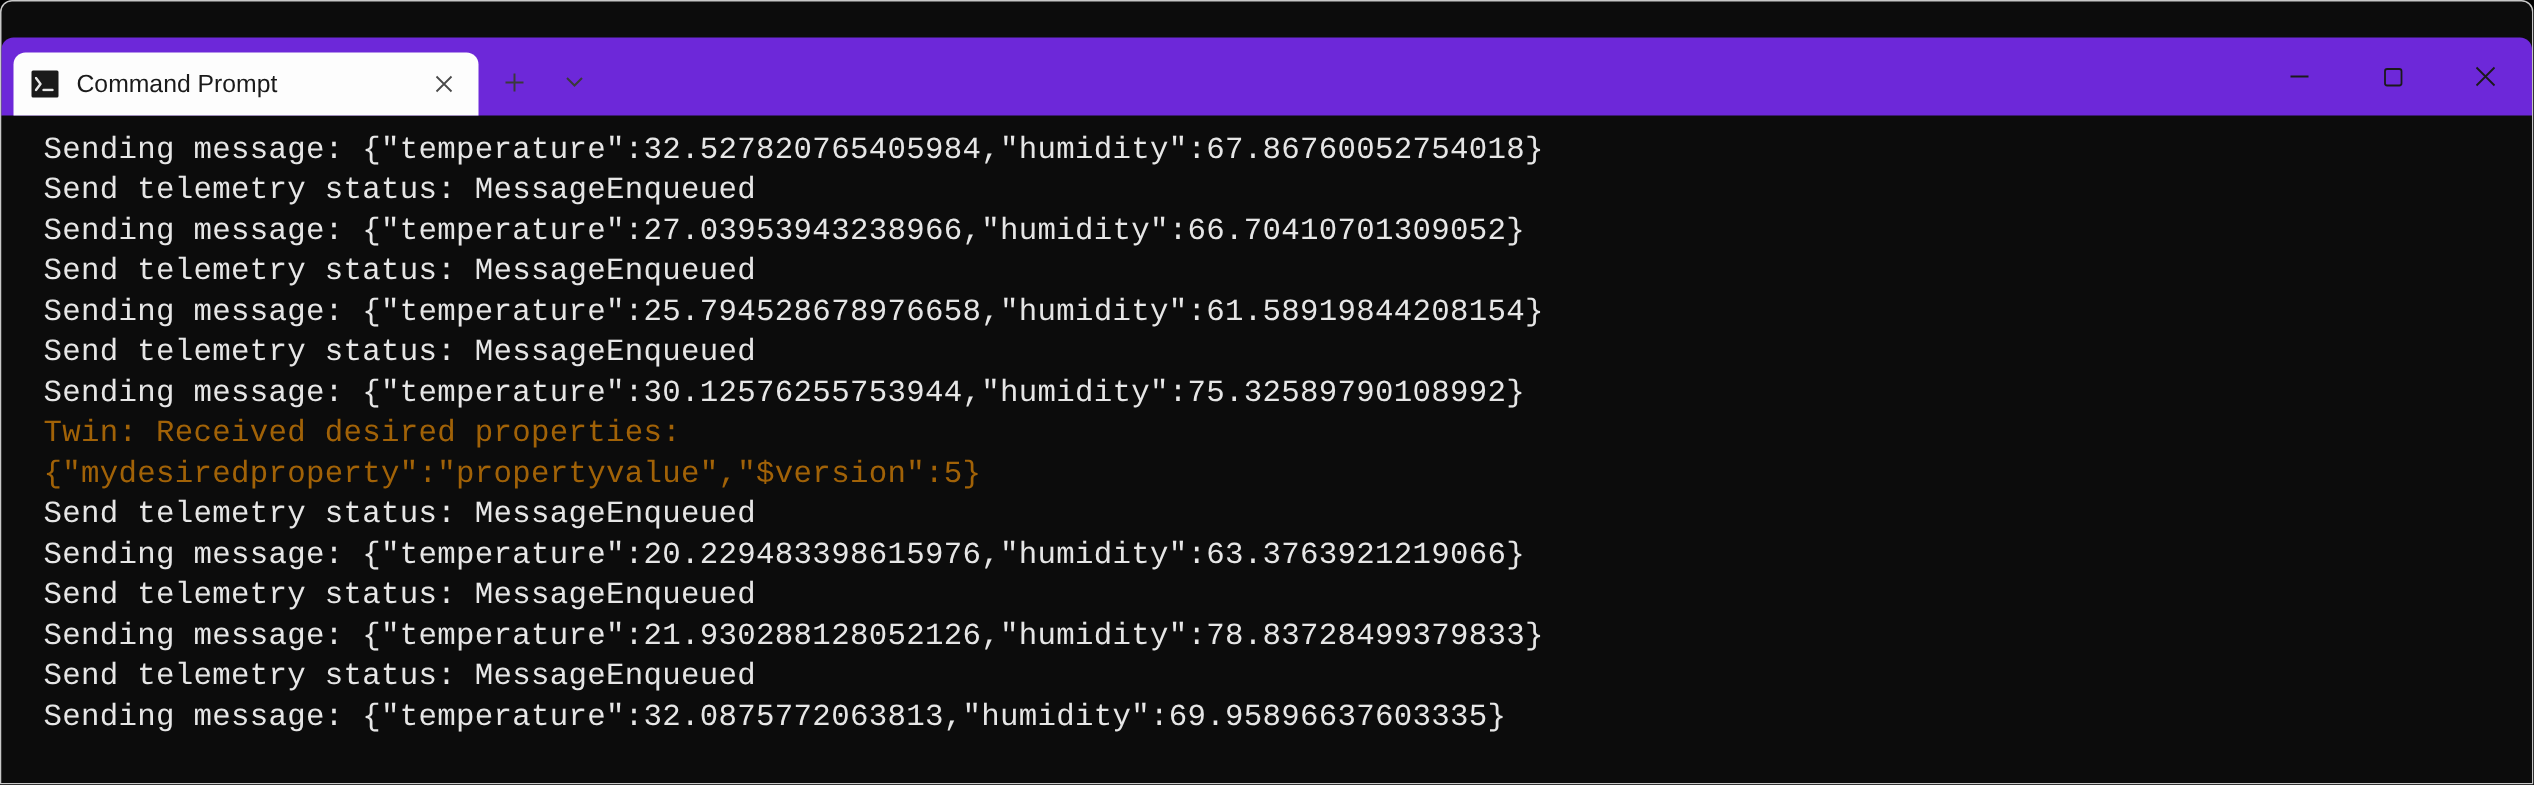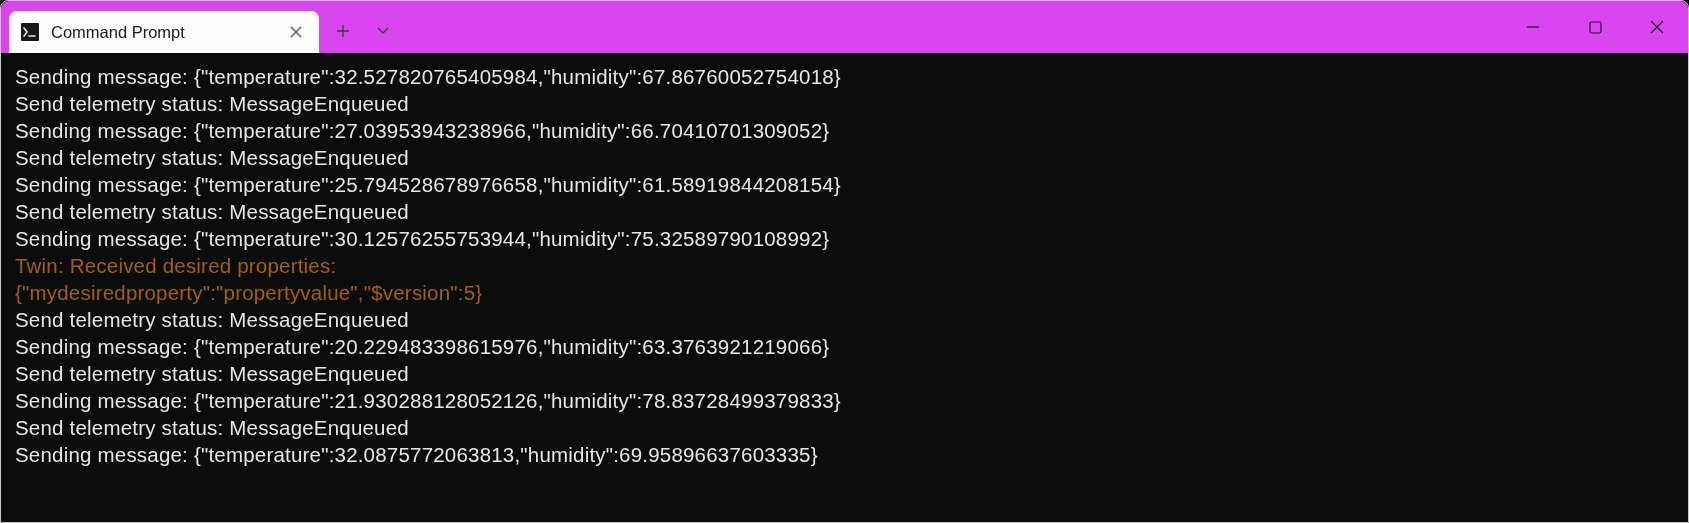--- a/index.html
+++ b/index.html
@@ -14,25 +14,26 @@
     width: 100%;
     height: 100%;
     display: flex;
     flex-direction: column;
     background: #0c0c0c;
     border: 1px solid #c8c8c8;
     border-radius: 8px 8px 0 0;
   }
   .titlebar {
     height: 52px;
-    background: #d946ef;
+    background: #6d28d9;
     display: flex;
     align-items: flex-end;
     position: relative;
     border-radius: 8px 8px 0 0;
+    margin-top: 24px;
   }
   .tab {
     display: flex;
     align-items: center;
     background: #fdfdfd;
     height: 42px;
     margin-left: 8px;
     padding: 0 10px 0 12px;
     border-radius: 8px 8px 0 0;
     min-width: 310px;
@@ -98,22 +99,22 @@
     height: 100%;
     display: flex;
     align-items: center;
     justify-content: center;
     cursor: pointer;
   }
 
   .terminal {
     flex: 1;
     background: #0c0c0c;
-    padding: 10px 0 0 14px;
-    font-family: Liberation Sans, sans-serif;
+    padding: 10px 0 0 28px;
+    font-family: Liberation Mono, monospace;
     font-size: 20.5px;
     line-height: 27px;
     color: #e6e6e6;
     overflow: hidden;
     white-space: pre;
     letter-spacing: 0.2px;
     font-weight: 500;
   }
   .line { display: block; }
   .green { color: #a16207; }

